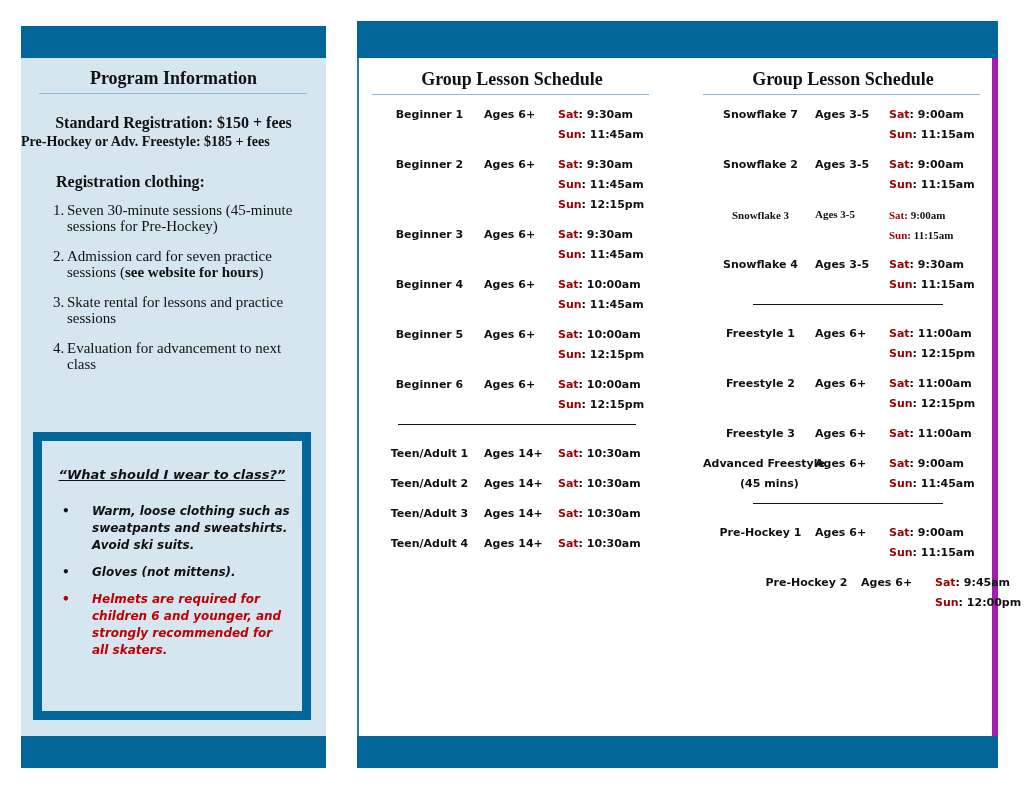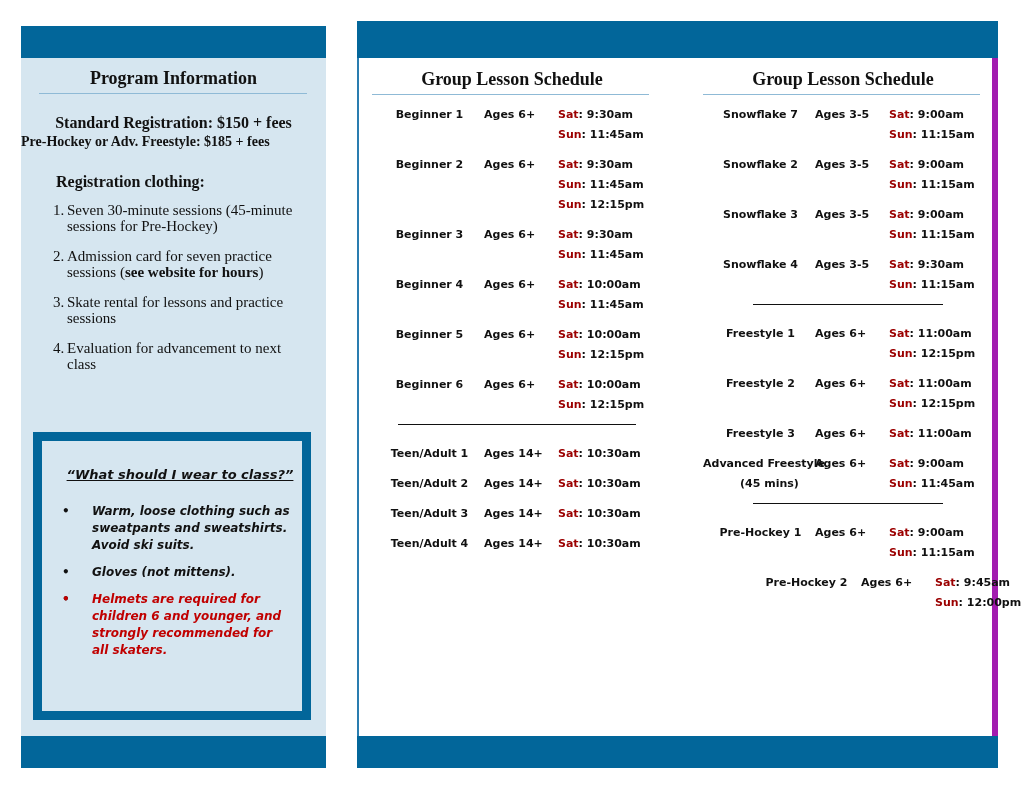--- a/index.html
+++ b/index.html
@@ -13,21 +13,21 @@
   #prog-title { position:absolute; left:0; top:42px; width:305px; text-align:center; font-size:18px; font-weight:bold; }
   #prog-rule { position:absolute; left:18px; top:67px; width:268px; height:1px; background:#8fbad6; }
   #price1 { position:absolute; left:0; top:88px; width:305px; text-align:center; font-size:16px; font-weight:bold; }
   #price2 { position:absolute; left:0; top:108px; width:305px; text-align:left; font-size:14px; font-weight:bold; }
   #incl-title { position:absolute; left:35px; top:147px; font-size:16px; font-weight:bold; }
   #incl-list { position:absolute; left:32px; top:176px; width:260px; margin:0; padding:0; list-style:none; font-size:15px; line-height:16px; }
   #incl-list li { position:relative; padding-left:14px; margin-bottom:14px; }
   #incl-list li .num { position:absolute; left:0; top:0; }
   
   #wearbox { position:absolute; left:12px; top:406px; width:278px; height:288px; border:9px solid #02669a; box-sizing:border-box; background:#d6e6f0; }
-  .calibri { font-family:"DejaVu Sans", "Liberation Sans", sans-serif;padding-left:8px; }
+  .calibri { font-family:"DejaVu Sans", "Liberation Sans", sans-serif; }
   #wear-title { position:absolute; left:0; top:26px; width:260px; text-align:center; font-size:13px; font-weight:bold; font-style:italic; text-decoration:underline; color:#111; }
   #wear-list { position:absolute; left:20px; top:62px; width:230px; margin:0; padding:0; list-style:none; font-size:12px; line-height:17px; font-weight:bold; font-style:italic; color:#111; }
   #wear-list li { position:relative; padding-left:30px; margin-bottom:10px; }
   #wear-list li .bullet { position:absolute; left:0; top:0; font-style:normal; }
   #wear-list li.warn { color:#c00000; }
   
   #right { position:absolute; left:357px; top:21px; width:641px; height:747px; background:#fff; border-left:2px solid #2a7db0; border-right:6px solid #a21caf; box-sizing:border-box; }
   #right .topbar { position:absolute; left:-2px; top:0; width:641px; height:37px; }
   #right .botbar { position:absolute; left:-2px; bottom:0; width:641px; height:32px; }
   .col { position:absolute; top:37px; width:290px; }
@@ -199,21 +199,21 @@
         <div class="row" style="height: 50px;">
           <div class="name">
             <div class="line">Snowflake 2</div>
           </div>
           <div class="age">Ages 3-5</div>
           <div class="times">
             <div class="line"><span class="day">Sat</span><span>: 9:00am</span></div>
             <div class="line"><span class="day">Sun</span><span>: 11:15am</span></div>
           </div>
         </div>
-        <div class="row" style="height: 50px;">
+        <div class="row" style="height: 50px; font-family: Liberation Serif, serif;">
           <div class="name">
             <div class="line">Snowflake 3</div>
           </div>
           <div class="age">Ages 3-5</div>
           <div class="times">
             <div class="line"><span class="day">Sat</span><span>: 9:00am</span></div>
             <div class="line"><span class="day">Sun</span><span>: 11:15am</span></div>
           </div>
         </div>
         <div class="row" style="height: 50px;">

